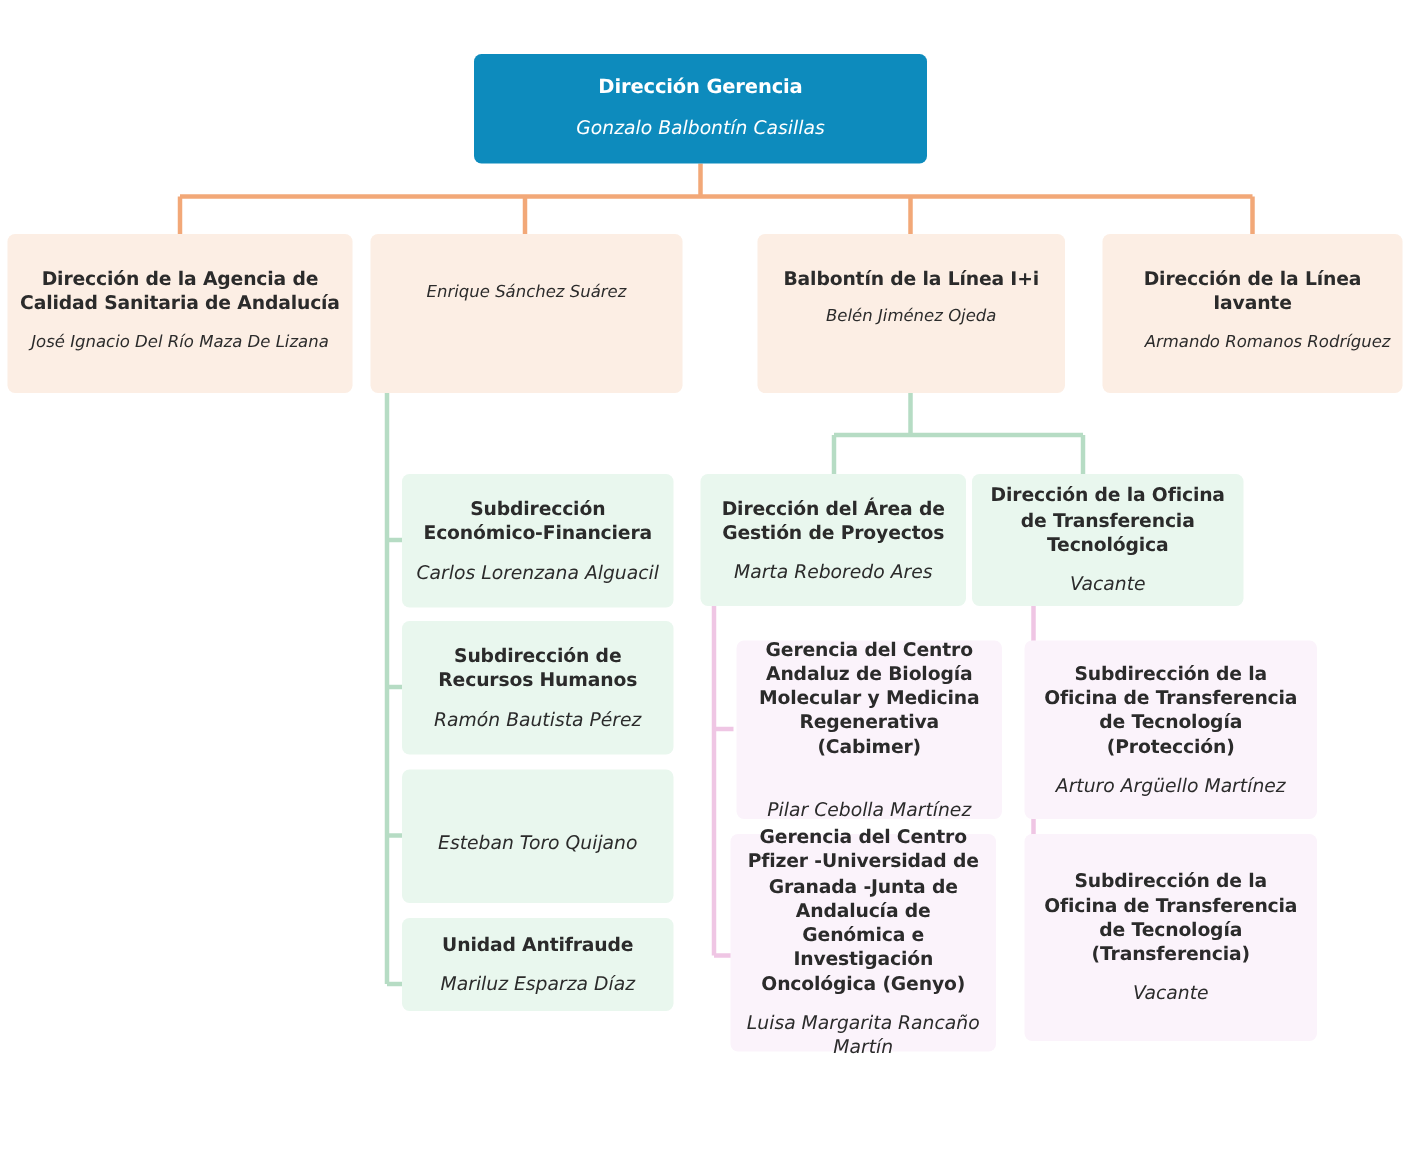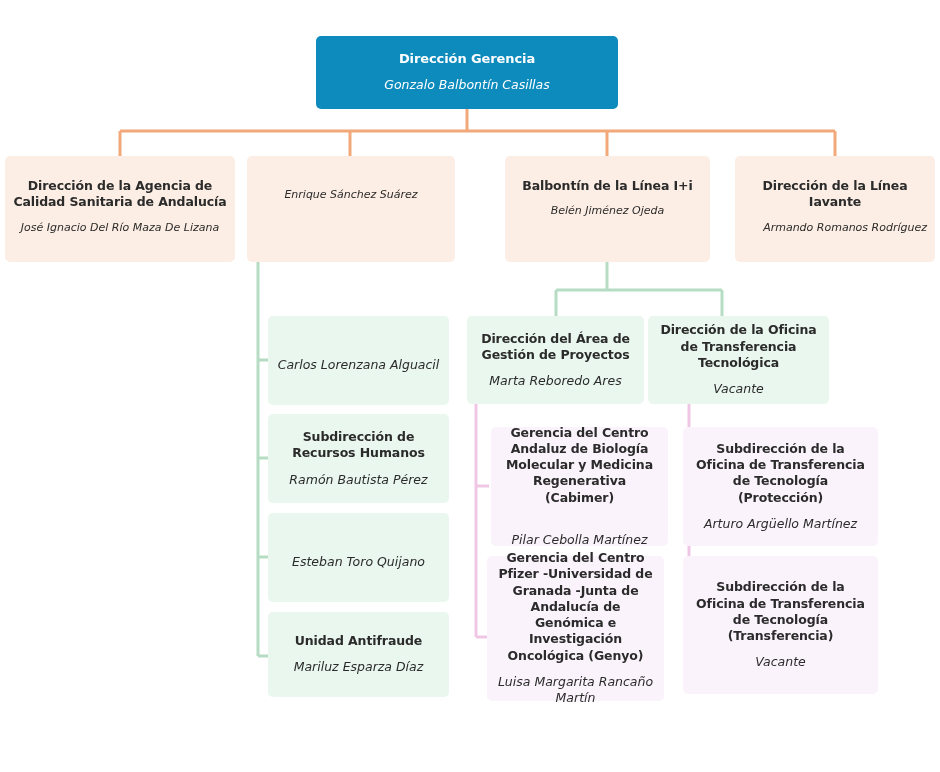--- a/index.html
+++ b/index.html
@@ -156,33 +156,34 @@
     <div class="title">Balbontín de la Línea I+i</div>
     <div class="person">Belén Jiménez Ojeda</div>
   </div>
 
   <div class="node lvl-dir top-align" style="left:735px; top:156px; width:200px; height:106px;align-items:flex-end;">
     <div class="title">Dirección de la Línea Iavante</div>
     <div class="person">Armando Romanos Rodríguez</div>
   </div>
 
   <div class="node lvl-sub" style="left:268px; top:316px; width:181px; height:89px;">
+    <div class="title">Subdirección Económico-Financiera</div>
     <div class="person">Carlos Lorenzana Alguacil</div>
   </div>
 
   <div class="node lvl-sub" style="left:268px; top:414px; width:181px; height:89px;">
     <div class="title">Subdirección de Recursos Humanos</div>
     <div class="person">Ramón Bautista Pérez</div>
   </div>
 
   <div class="node lvl-sub" style="left:268px; top:513px; width:181px; height:89px;">
     <div class="person">Esteban Toro Quijano</div>
   </div>
 
-  <div class="node lvl-sub" style="left:268px; top:612px; width:181px; height:85px;">
+  <div class="node lvl-sub" style="left:268px; top:612px; width:181px; height:62px;">
     <div class="title">Unidad Antifraude</div>
     <div class="person">Mariluz Esparza Díaz</div>
   </div>
 
   <div class="node lvl-sub" style="left:467px; top:316px; width:177px; height:88px;">
     <div class="title">Dirección del Área de Gestión de Proyectos</div>
     <div class="person">Marta Reboredo Ares</div>
   </div>
 
   <div class="node lvl-sub" style="left:648px; top:316px; width:181px; height:88px;">

